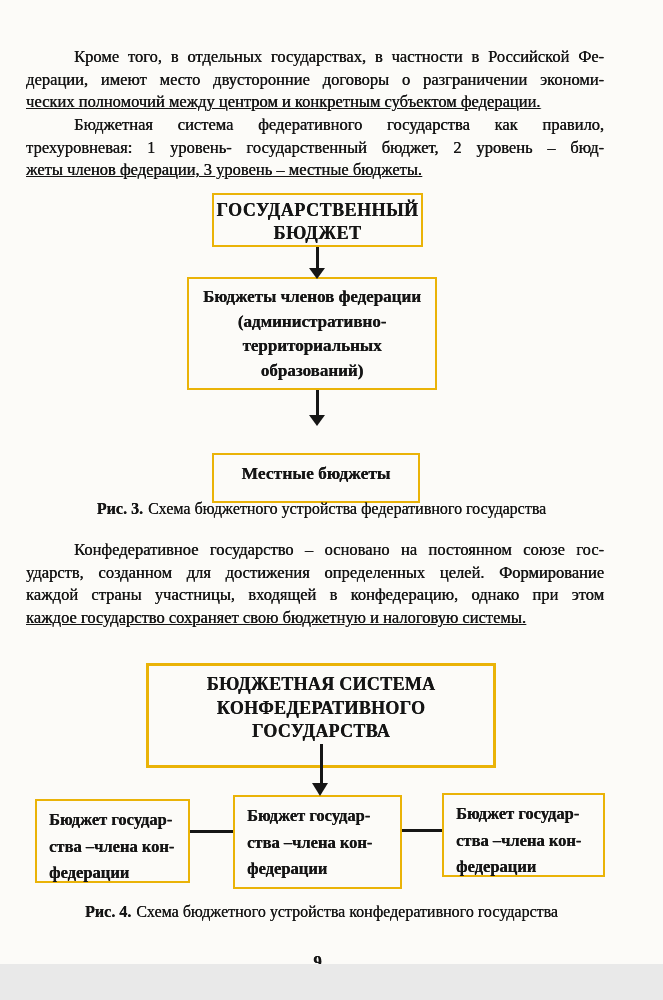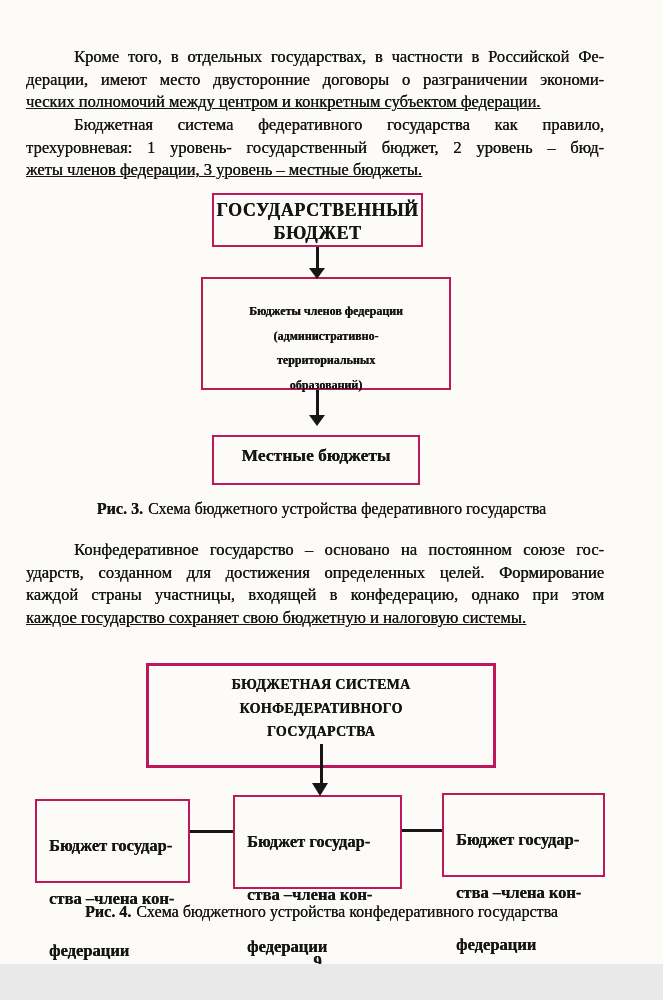--- a/index.html
+++ b/index.html
@@ -26,35 +26,35 @@
   .caption {
     position:absolute; left:4px; width:100%; box-sizing:border-box;
     padding-right:28px; text-align:center;
     font-size:16px; line-height:18px;
     text-shadow:0.25px 0 0 currentColor;
   }
   .caption .cap-label { font-weight:bold; margin-right:5px; }
   
   .dbox {
     position:absolute; box-sizing:border-box;
-    border:2px solid #be185d; background:#fcfbf8;
+    border:2px solid #eab308; background:#fcfbf8;
     font-weight:bold; text-shadow:0.3px 0 0 currentColor;
   }
   .dbox .tline { text-align:center; }
-  .dbox.align-left .tline { text-align:left;margin-top:26px; }
+  .dbox.align-left .tline { text-align:left; }
   
   .b-state   { left:212px; top:193px; width:211px; height:54px;
                padding-top:4px; font-size:18px; line-height:23px; letter-spacing:0.5px; }
-  .b-members { left:201px; top:277px; width:250px; height:113px;
-               padding-top:20px; font-size:12px; line-height:24.5px; }
-  .b-local   { left:212px; top:435px; width:208px; height:50px;
+  .b-members { left:187px; top:277px; width:250px; height:113px;
+               padding-top:6px; font-size:17px; line-height:24.5px; }
+  .b-local   { left:212px; top:453px; width:208px; height:50px;
                padding-top:6px; font-size:17.5px; line-height:24px; }
   
   .b-system  { left:146px; top:663px; width:350px; height:105px; border-width:3px;
-               padding-top:7px; font-size:14px; line-height:23.5px; letter-spacing:0.3px; }
+               padding-top:7px; font-size:18px; line-height:23.5px; letter-spacing:0.3px; }
   .b-conf    { padding:6px 10px 0 12px; font-size:16.5px; line-height:26.5px; }
   .b-conf-l  { left:35px;  top:799px; width:155px; height:84px; }
   .b-conf-c  { left:233px; top:795px; width:169px; height:94px; }
   .b-conf-r  { left:442px; top:793px; width:163px; height:84px; }
   
   .vline { position:absolute; width:2.5px; background:#161616; z-index:2; }
   .ahead { position:absolute; width:0; height:0; z-index:2;
            border-left:8px solid transparent; border-right:8px solid transparent;
            border-top:11px solid #161616; }
   .ahead.big { border-left-width:8.5px; border-right-width:8.5px; border-top-width:13px; }

